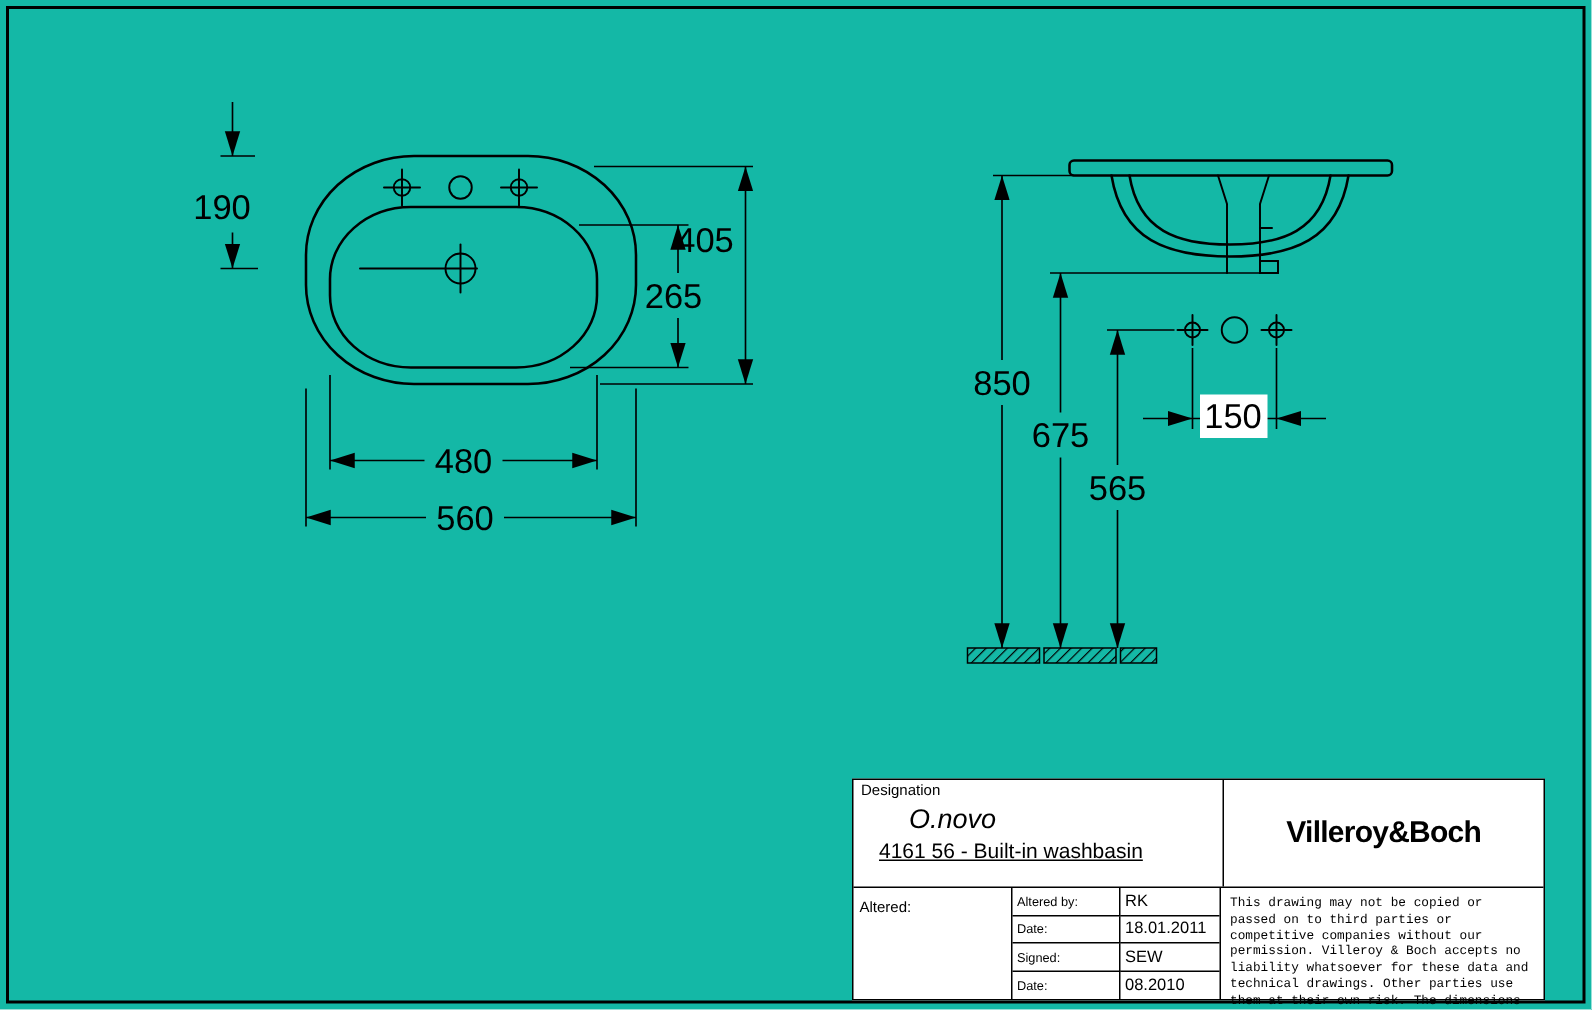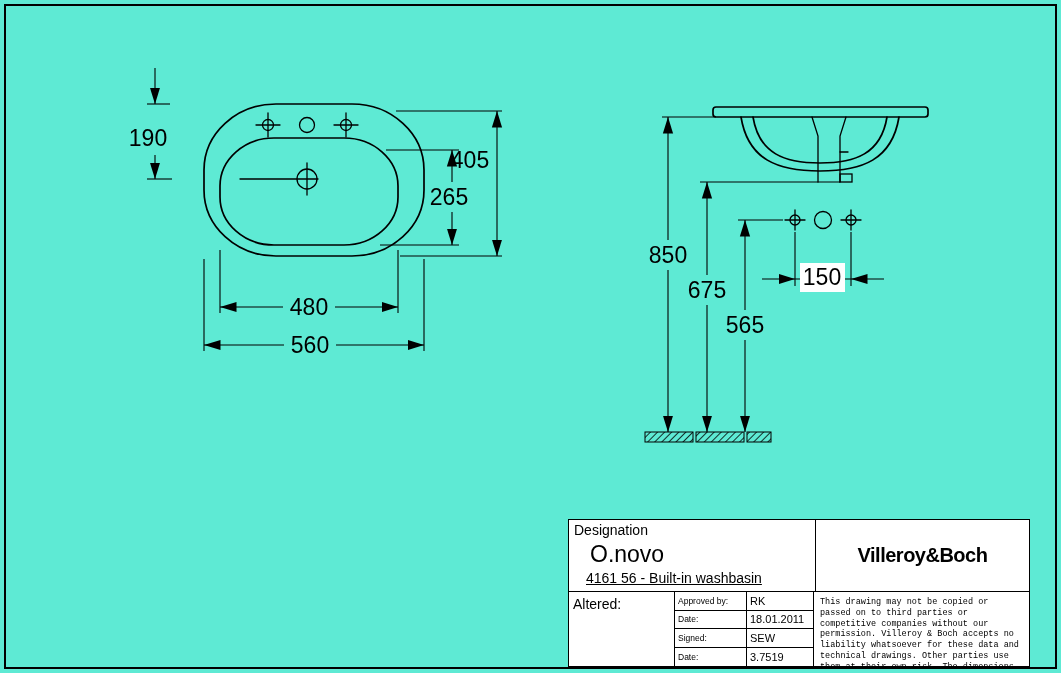--- a/index.html
+++ b/index.html
@@ -1,28 +1,28 @@
 <!DOCTYPE html>
 <html><head>
 <meta charset="utf-8">
 <style>
   * { margin:0; padding:0; box-sizing:border-box; }
   html,body { width:1061px; height:673px; background:#fff; color:#000;
               font-family:"Liberation Sans", sans-serif; }
-  .page { position:relative; width:1061px; height:673px; background:#5eead4; overflow:hidden; }
+  .page { position:relative; width:1061px; height:673px; background:#14b8a6; overflow:hidden; }
   .page-border { position:absolute; left:4px; top:4px; width:1053px; height:665px; border:2px solid #000; }
   svg.drawing { position:absolute; left:0; top:0; }
   .dim-text { font-family:"Liberation Sans", sans-serif; font-size:23px; fill:#000; }
 
   .title-block { position:absolute; left:568px; top:519px; width:462px; height:148px;
                  border:1px solid #000; background:#fff; display:flex; flex-direction:column; }
   .tb-top { height:72px; display:flex; border-bottom:1px solid #000; }
   .tb-designation { width:247px; border-right:1px solid #000; padding:2px 5px; }
-  .tb-label { font-size:14px; }
-  .tb-product { font-size:23px; margin:3px 0 2px 16px; }
+  .tb-label { font-size:10px; }
+  .tb-product { font-size:18px; margin:3px 0 2px 32px;font-style:italic; }
   .tb-desc { font-size:14px; margin-left:12px;text-decoration:underline; }
   .tb-brand { flex:1; display:flex; align-items:center; justify-content:center;
               font-size:20px; font-weight:bold; letter-spacing:-0.5px; }
   .tb-bottom { flex:1; display:flex; min-height:0;justify-content:flex-end; }
   .tb-altered { width:106px; border-right:1px solid #000; padding:3px 4px; }
   .tb-approvals { width:139px; border-right:1px solid #000; display:grid;
                   grid-template-columns:72px 1fr; grid-auto-rows:1fr; }
   .tb-approvals .cell { display:flex; align-items:center; padding:1px 3px; }
   .tb-approvals .lbl { font-size:8.5px; border-right:1px solid #000; }
   .tb-approvals .val { font-size:11px; }
@@ -158,25 +158,25 @@
         <div class="tb-product">O.novo</div>
         <div class="tb-desc">4161 56 - Built-in washbasin</div>
       </div>
       <div class="tb-brand">Villeroy&amp;Boch</div>
     </div>
     <div class="tb-bottom">
       <div class="tb-altered">
         <span class="tb-label">Altered:</span>
       </div>
       <div class="tb-approvals">
-        <div class="cell lbl rb">Approved by:</div>
+        <div class="cell lbl rb">Altered by:</div>
         <div class="cell val rb">RK</div>
         <div class="cell lbl rb">Date:</div>
         <div class="cell val rb">18.01.2011</div>
         <div class="cell lbl rb">Signed:</div>
         <div class="cell val rb">SEW</div>
         <div class="cell lbl">Date:</div>
-        <div class="cell val">3.7519</div>
+        <div class="cell val">08.2010</div>
       </div>
       <div class="tb-disclaimer">This drawing may not be copied or passed on to third parties or competitive companies without our permission. Villeroy &amp; Boch accepts no liability whatsoever for these data and technical drawings. Other parties use them at their own risk. The dimensions indicated are not binding. Villeroy &amp; Boch reserves the right to make product changes.</div>
     </div>
   </div>
 </div>
 
 </body></html>

